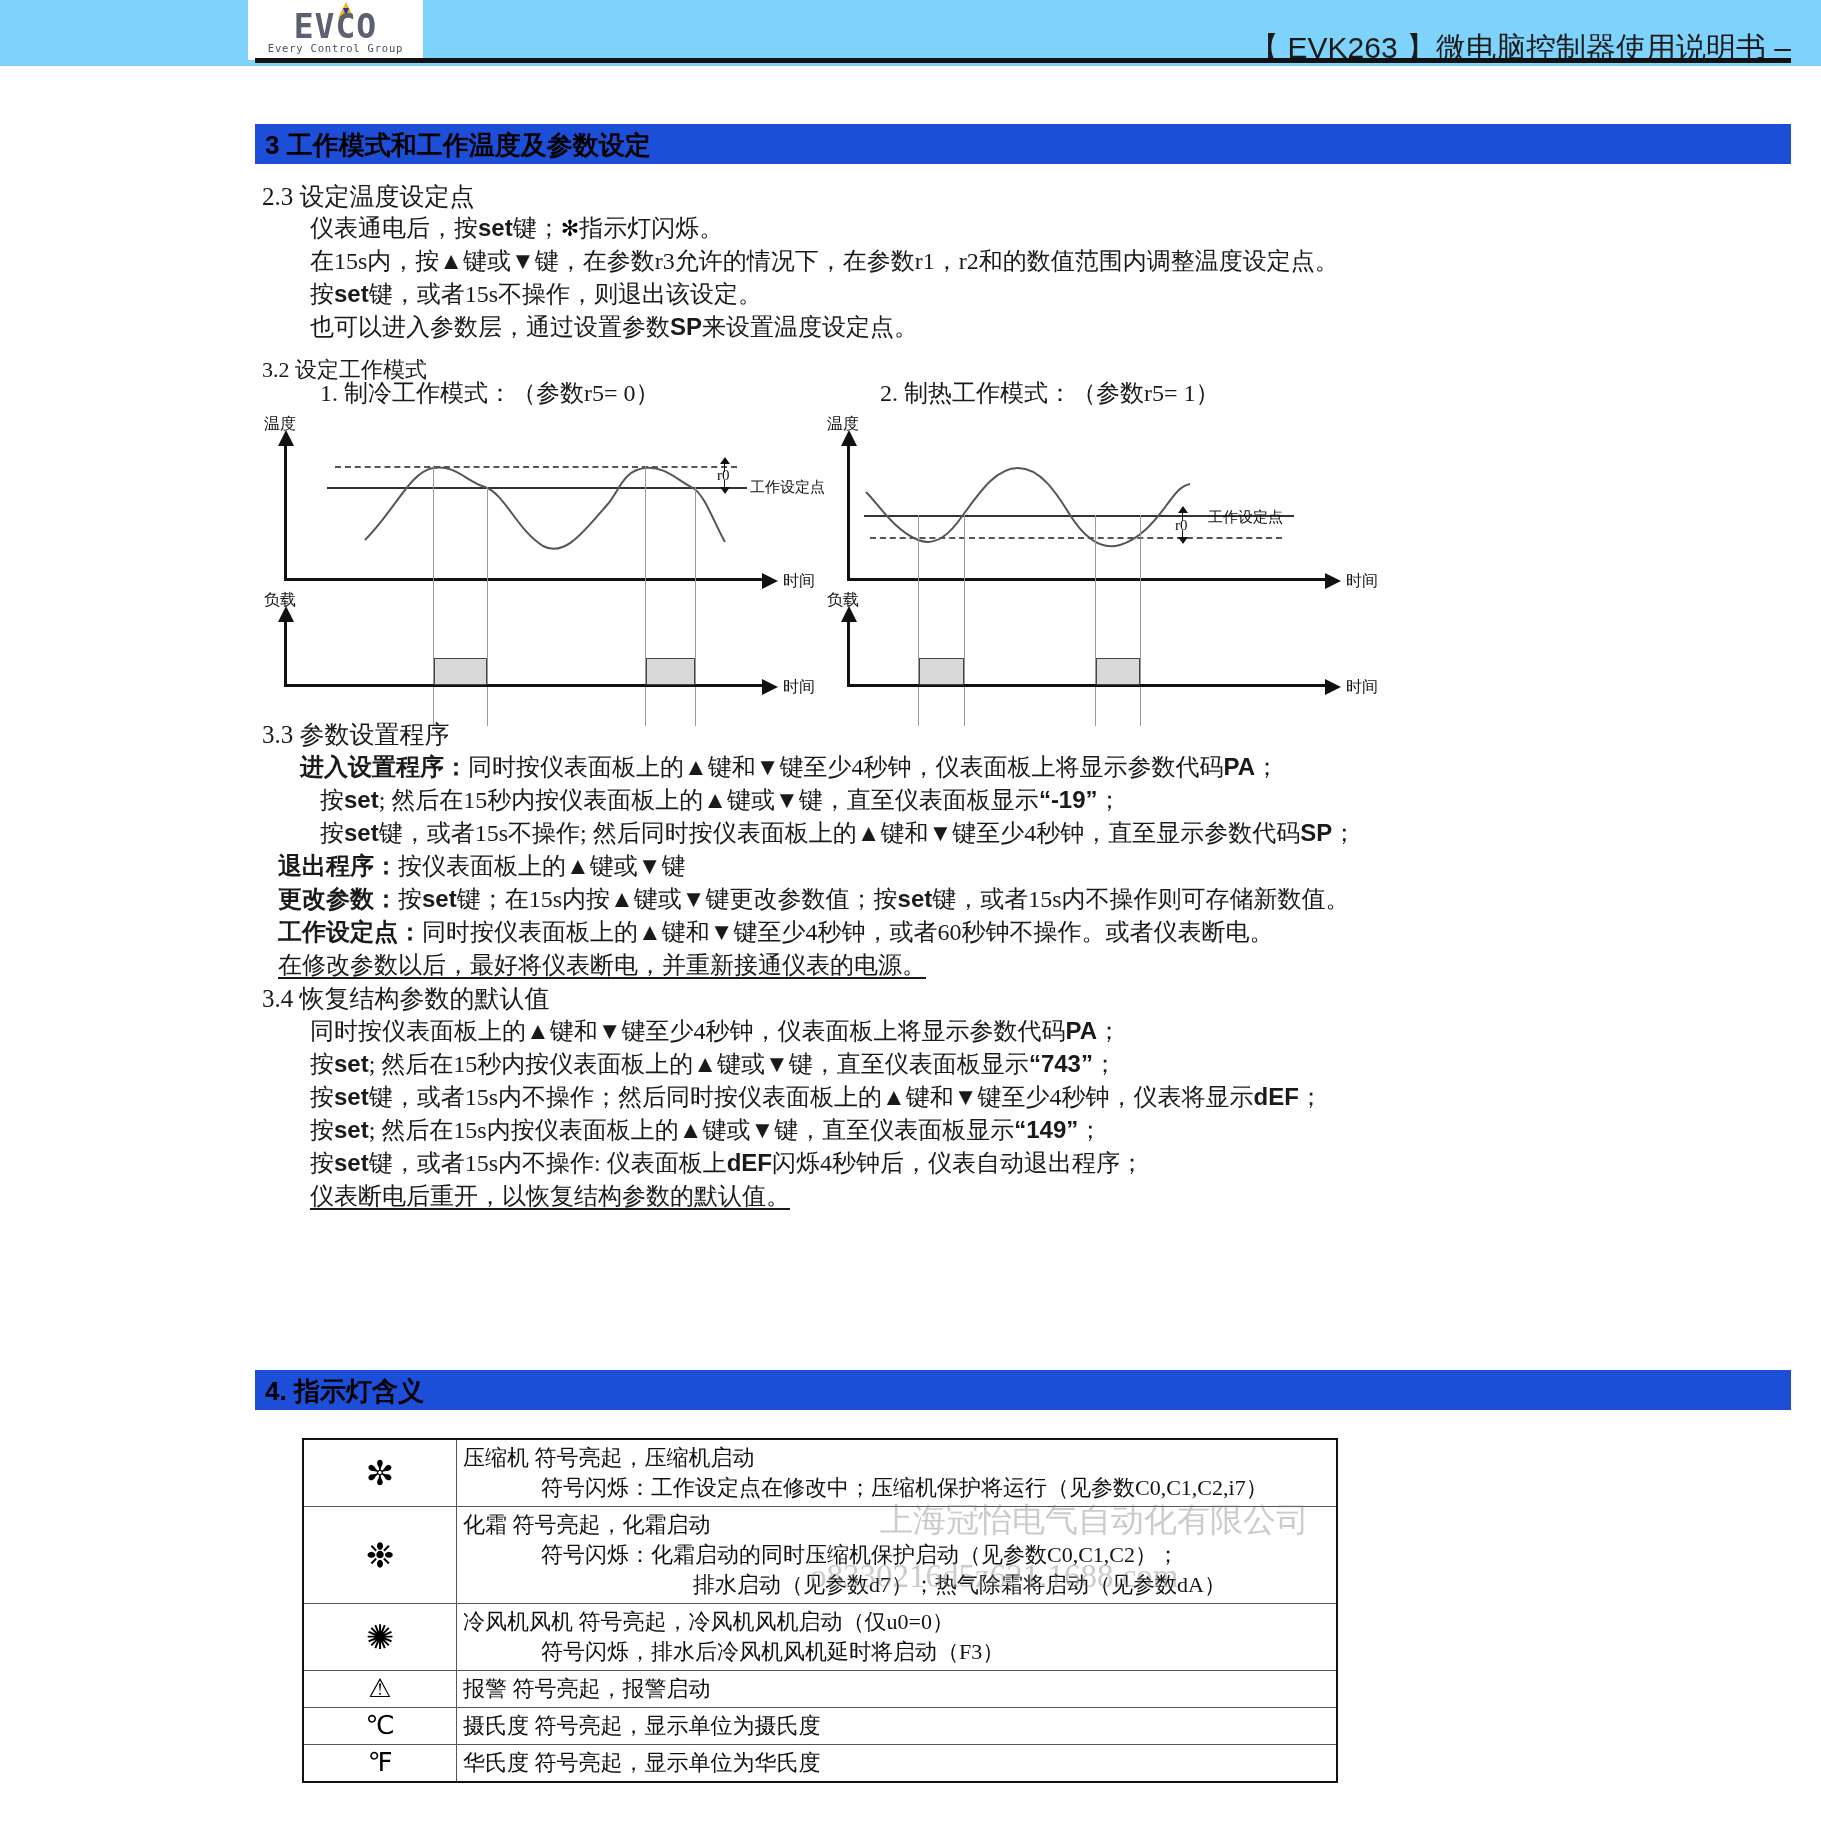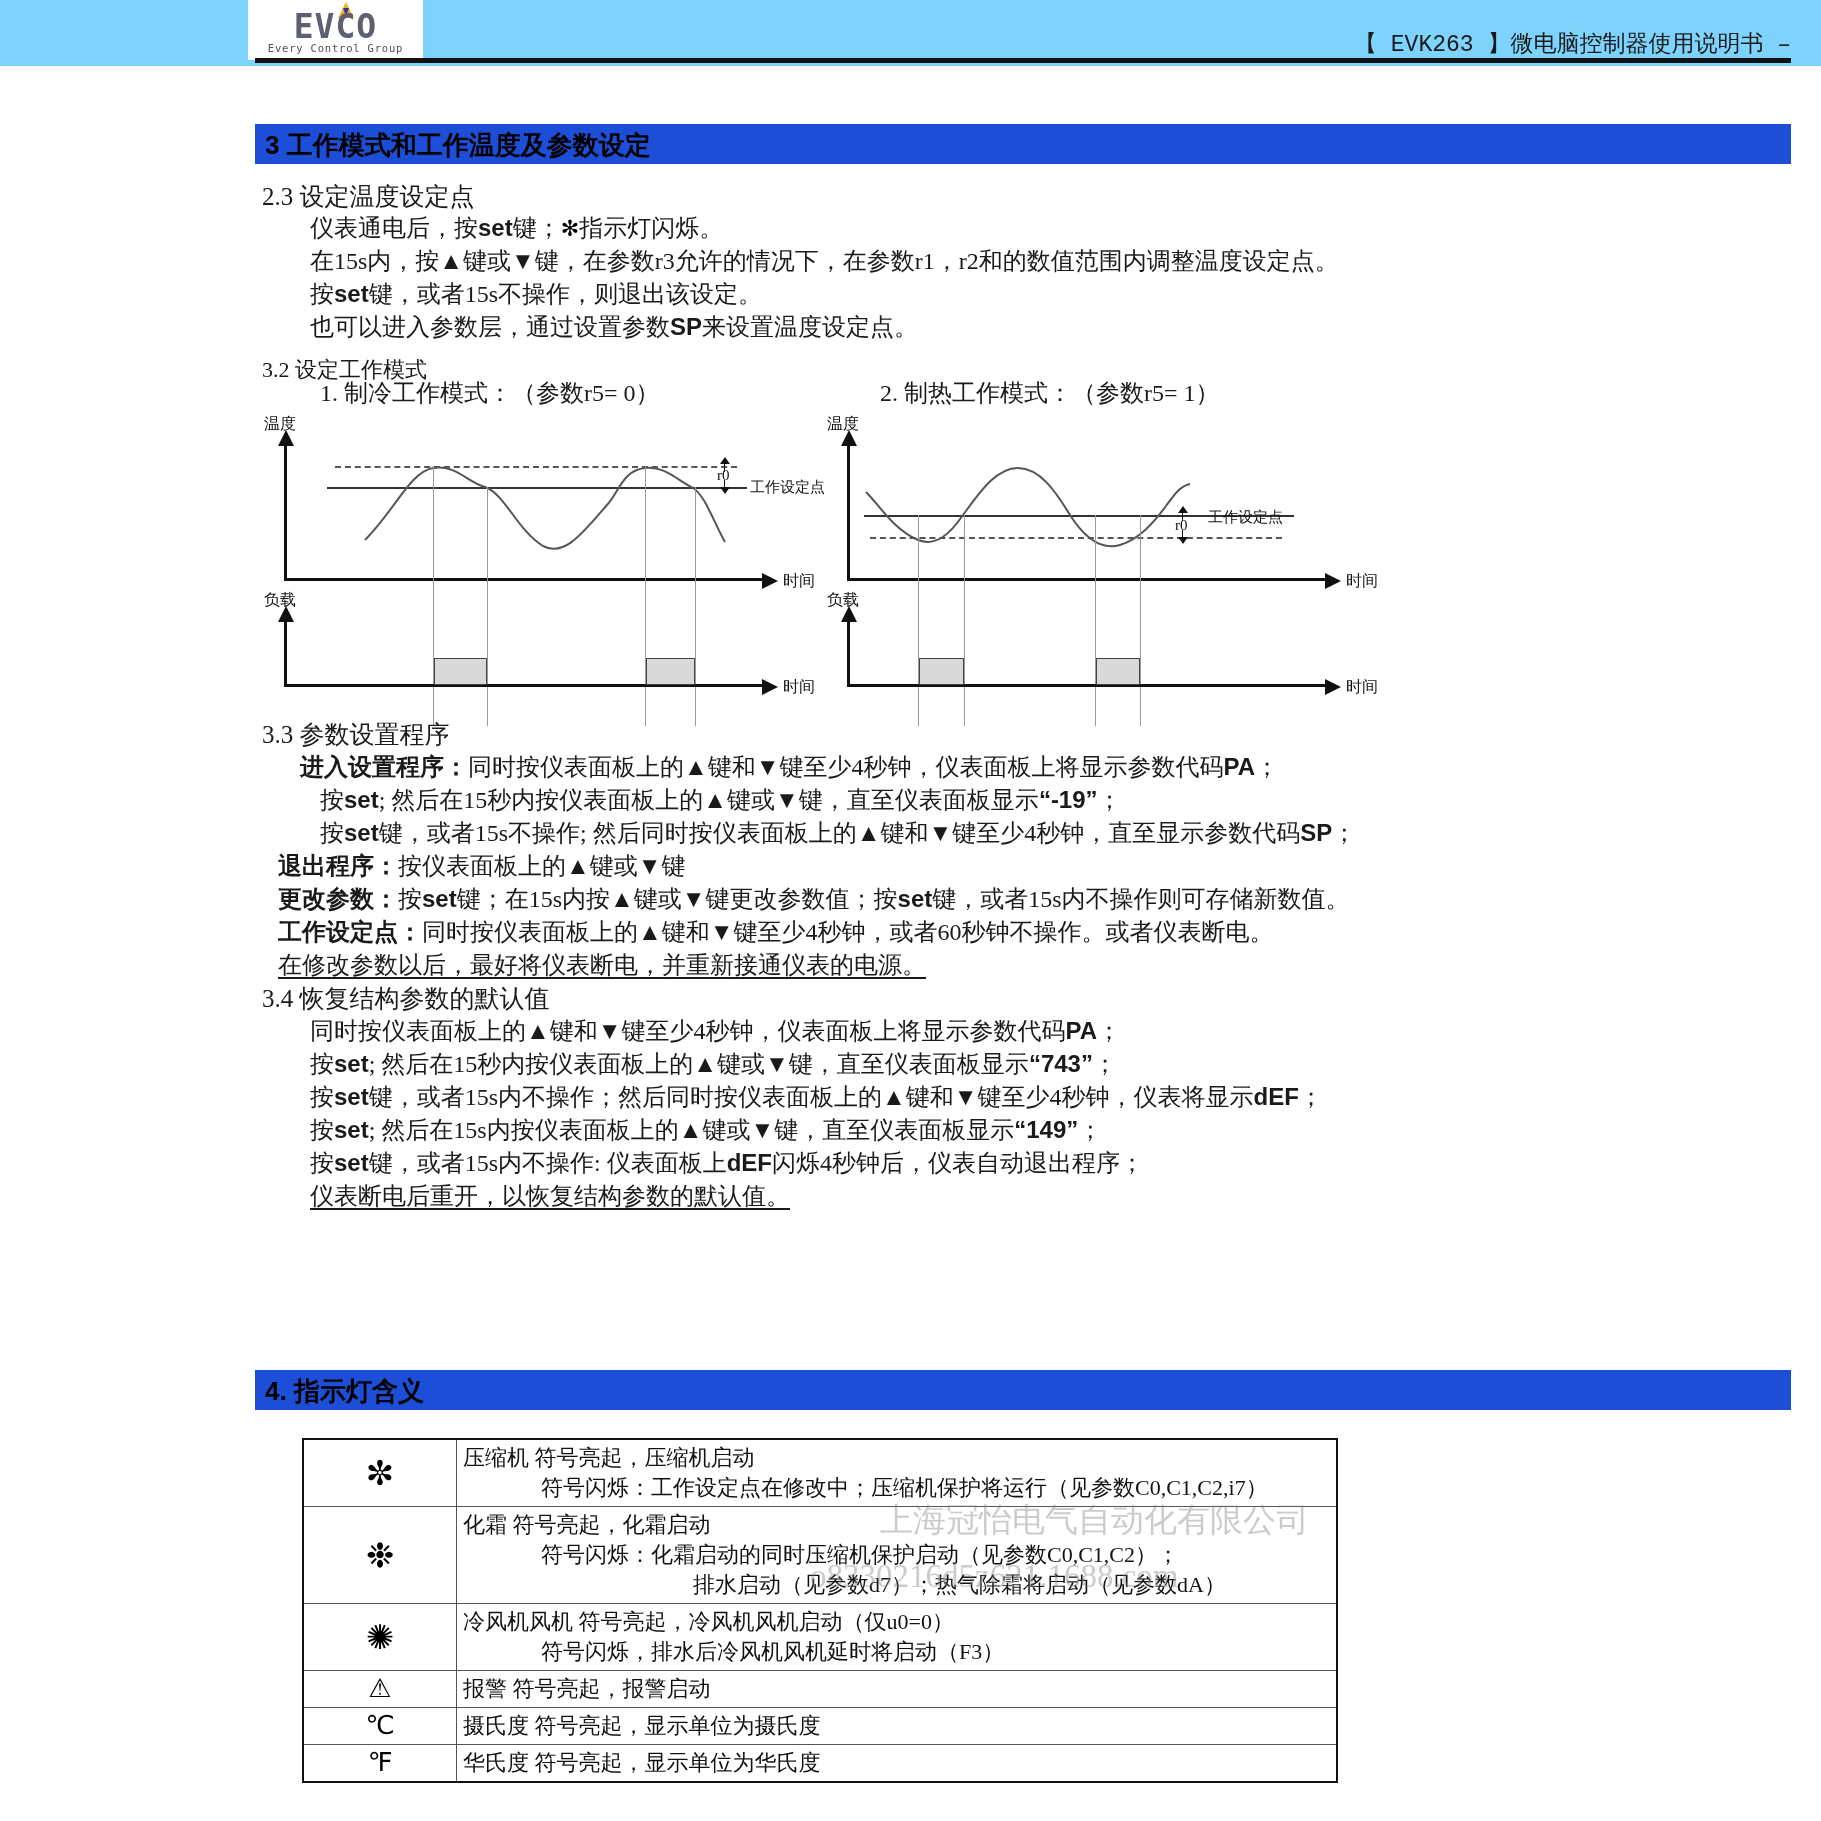--- a/index.html
+++ b/index.html
@@ -38,22 +38,22 @@
     border-left:3px solid transparent; border-right:3px solid transparent;
     border-top:8px solid #2b3a8f;
   }
   .logo-tag{
     font-family:"DejaVu Sans Mono","Liberation Mono",monospace;
     font-size:10.5px; color:#4b4f5c; letter-spacing:0.8px;
     margin-top:2px;
   }
   .header-title{
     position:absolute; right:30px; top:28px;
-    font-family:Liberation Mono, monospace;
-    font-size:23px; color:#1a1a1a; white-space:nowrap;
+    font-family:Liberation Sans, sans-serif;
+    font-size:30px; color:#1a1a1a; white-space:nowrap;
   }
   .header-rule{
     position:absolute; left:255px; top:58px; width:1536px; height:0;
     border-top:3px solid #111; border-bottom:2px solid #111;
     height:5px; box-sizing:border-box;
   }
 
   
   .band{
     position:absolute; left:255px; width:1536px; height:40px;

